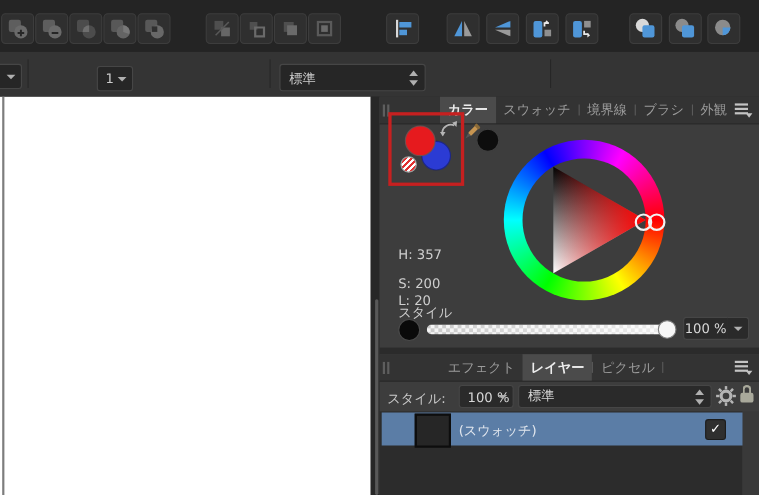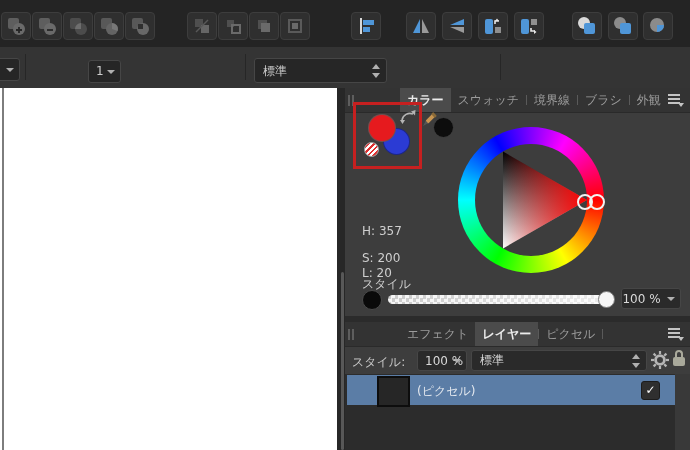--- a/index.html
+++ b/index.html
@@ -405,17 +405,17 @@
   </span>
   <span class="lock-btn">
     <span class="lock-shackle"></span>
       <span class="lock-body"></span>
   </span>
 
   <div class="layers-bg"></div>
   <div class="layers-strip"></div>
   <div class="layer-row">
     <div class="layer-thumb"></div>
-    <span class="layer-name">(ピクセル)</span>
+    <span class="layer-name">(スウォッチ)</span>
     <span class="layer-check">✓</span>
   </div>
 
 </div>
 
 </body></html>

